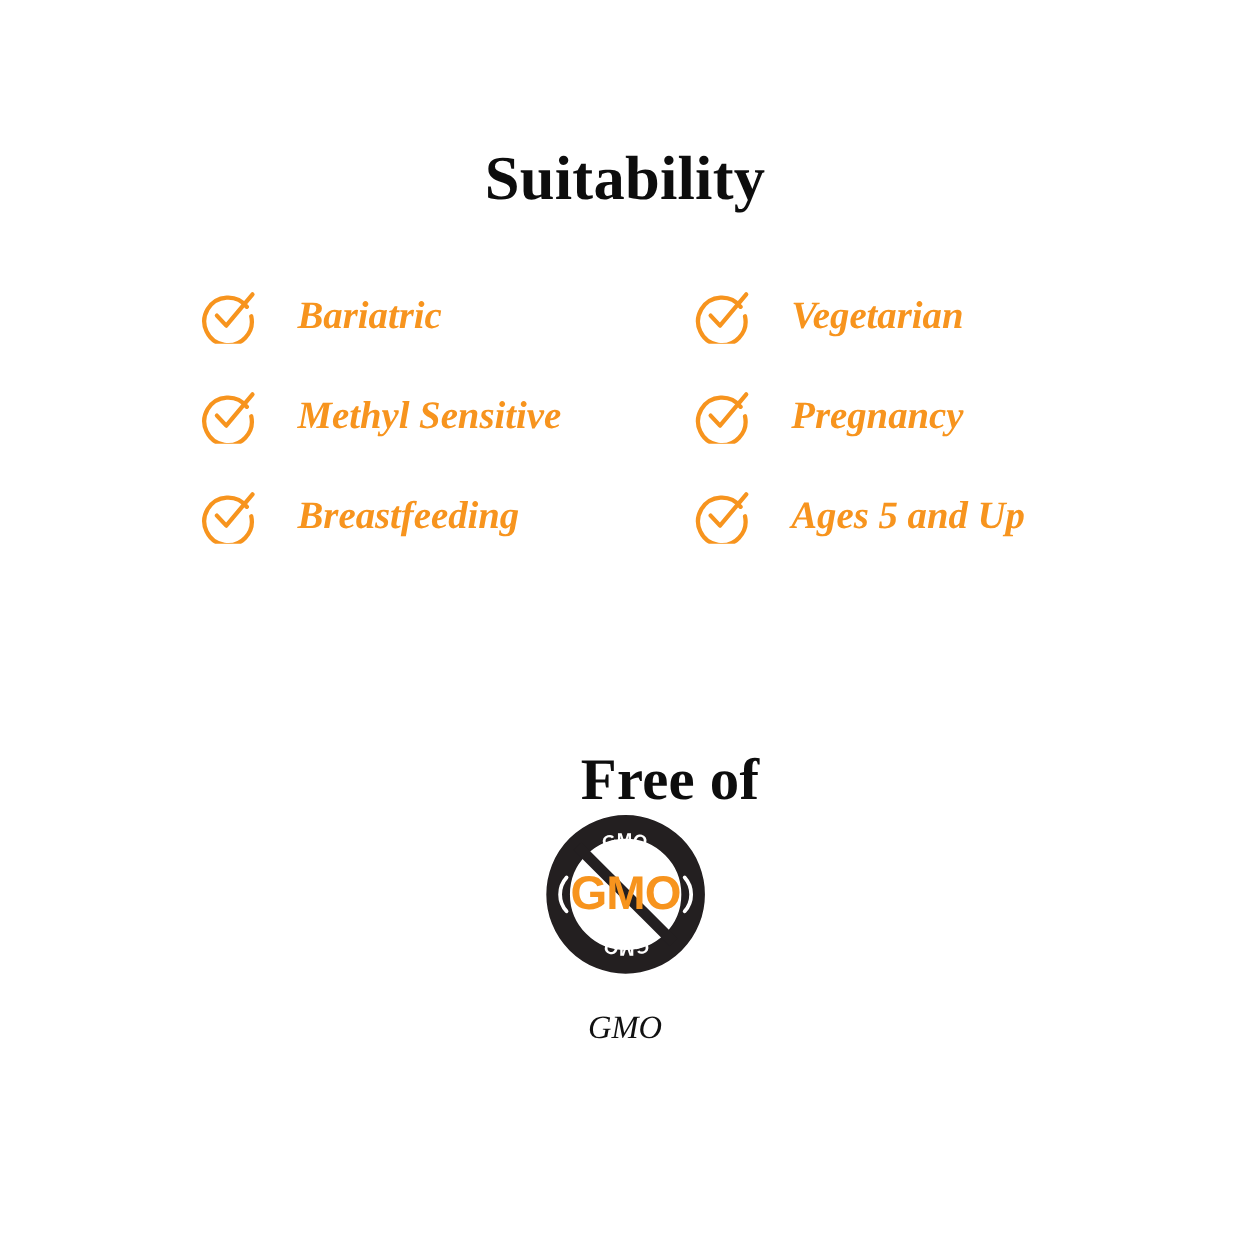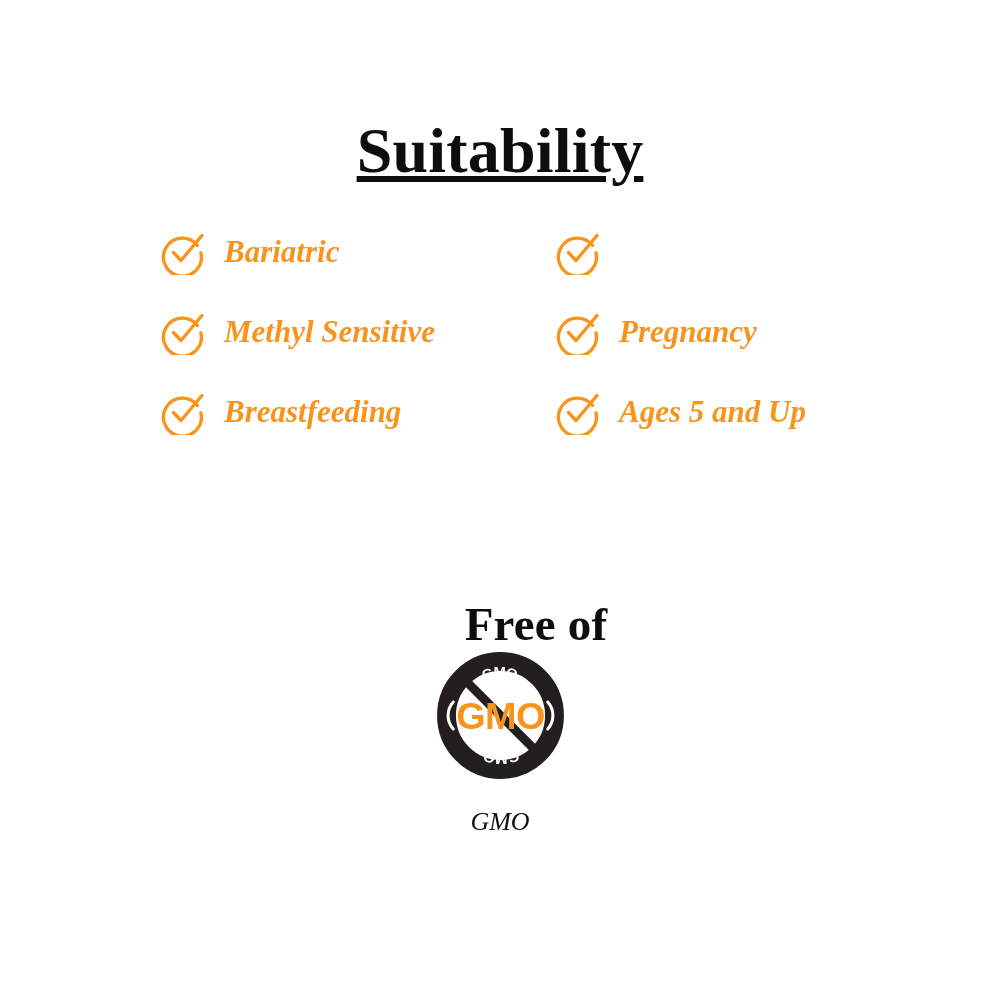--- a/index.html
+++ b/index.html
@@ -28,23 +28,22 @@
     left: 0;
     width: 1000px;
     text-align: center;
     font-family: "Liberation Serif", "DejaVu Serif", serif;
     font-weight: bold;
     color: #0d0d0d;
     letter-spacing: 0.2px;
   }
   #suitability-heading {
     top: 78px;
-    font-size: 64px;
+    font-size: 50px;
     line-height: 60px;
-    text-decoration: underline;
   }
   #freeof-heading {
     top: 556px;
     font-size: 47px;
     line-height: 58px;
     margin-left: 36px;
   }
 
   
   .suitability-grid {
@@ -52,21 +51,21 @@
     top: 212px;
     left: 160px;
     width: 720px;
     display: grid;
     grid-template-columns: 395px 325px;
     grid-auto-rows: 80px;
   }
   .suit-item {
     display: flex;
     align-items: center;
-    gap: 18px;
+    gap: 32px;
     height: 80px;
   }
   .suit-icon {
     flex: 0 0 auto;
     width: 46px;
     height: 46px;
     display: block;
   }
   .suit-label {
     font-family: "Liberation Serif", "DejaVu Serif", serif;
@@ -129,20 +128,21 @@
       <span class="suit-label">Bariatric</span>
     </div>
 
     <div class="suit-item yes">
       <span class="suit-icon-wrap">
         <svg class="suit-icon" viewBox="0 0 46 46" fill="none" xmlns="http://www.w3.org/2000/svg">
           <path d="M37.5 16.5 A19 19 0 1 0 41 24" stroke="#F7941E" stroke-width="3.4" stroke-linecap="round" fill="none"></path>
           <path d="M13.5 23.5 L21 31.5 L42 6.5" stroke="#F7941E" stroke-width="3.4" stroke-linecap="round" stroke-linejoin="round" fill="none"></path>
         </svg>
       </span>
+      <span class="suit-label">Vegetarian</span>
     </div>
 
     <div class="suit-item yes">
       <span class="suit-icon-wrap">
         <svg class="suit-icon" viewBox="0 0 46 46" fill="none" xmlns="http://www.w3.org/2000/svg">
           <path d="M37.5 16.5 A19 19 0 1 0 41 24" stroke="#F7941E" stroke-width="3.4" stroke-linecap="round" fill="none"></path>
           <path d="M13.5 23.5 L21 31.5 L42 6.5" stroke="#F7941E" stroke-width="3.4" stroke-linecap="round" stroke-linejoin="round" fill="none"></path>
         </svg>
       </span>
       <span class="suit-label">Methyl Sensitive</span>

